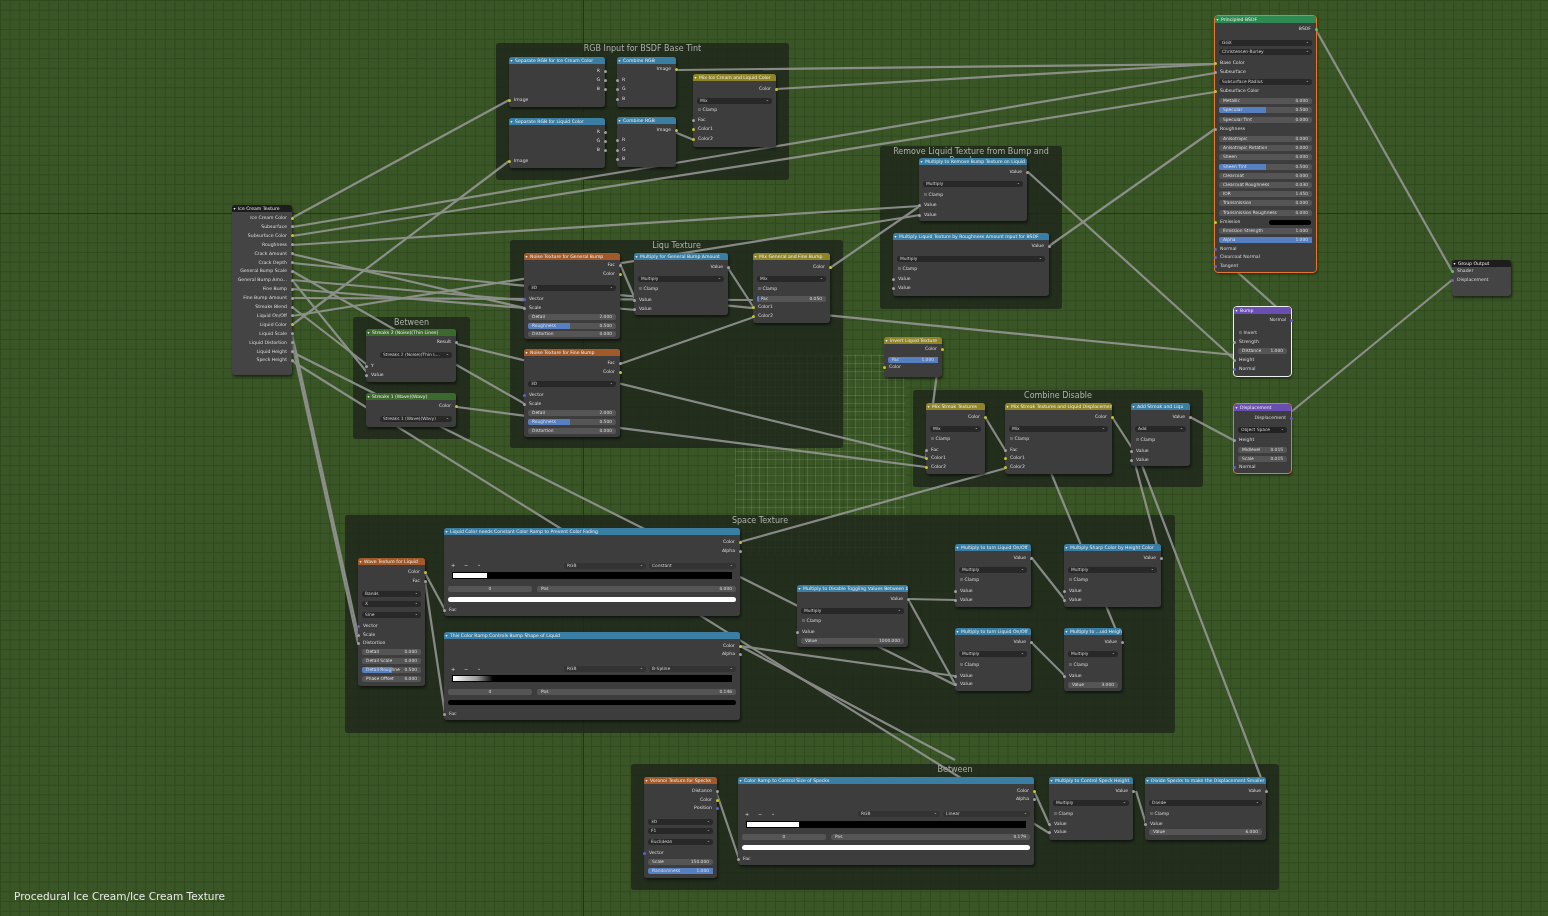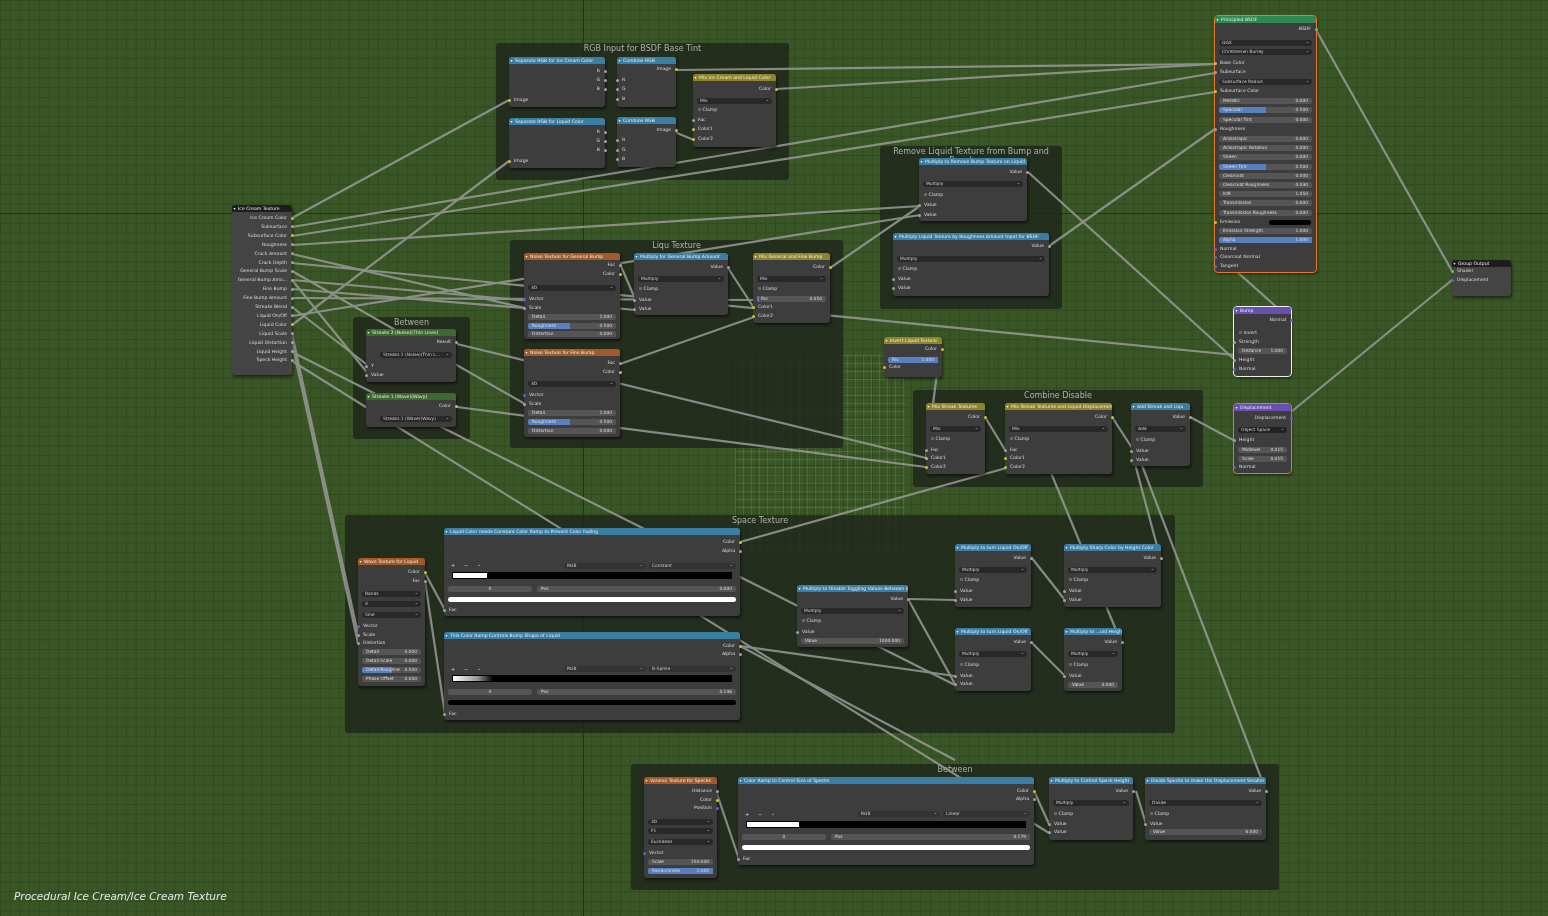--- a/index.html
+++ b/index.html
@@ -33,21 +33,21 @@
   .dd:after{content:"⌄";position:absolute;right:3px;top:-1px;font-size:4px;}
   .fld{position:absolute;left:4px;right:4px;height:6px;line-height:6px;background:#555;border-radius:2px;font-size:4.4px;color:#ddd;}
   .fld .lbl{position:absolute;left:4px;}
   .fld .val{position:absolute;right:4px;}
   .fld .bar{position:absolute;left:0;top:0;bottom:0;background:#5680c2;border-radius:2px 0 0 2px;}
   .chk{display:inline-block;width:2.5px;height:2.5px;background:#666;margin-right:2px;vertical-align:middle;}
   .ramp{position:absolute;left:8px;right:8px;height:7px;background:#000;}
   .ramp-white{position:absolute;left:1px;top:1px;bottom:1px;background:#fff;}
   .bigbar{position:absolute;left:4px;right:4px;height:5px;border-radius:3px;}
   .small-fld{position:absolute;height:6px;line-height:6px;background:#555;border-radius:2px;font-size:4.4px;}
-  .bottom-label{position:absolute;left:14px;top:890px;font-size:10.5px;color:#e8e8e8;font-family:"DejaVu Sans",sans-serif;font-style:italic;}
+  .bottom-label{position:absolute;left:14px;top:890px;font-size:10.5px;color:#e8e8e8;font-family:"DejaVu Sans",sans-serif;}
   svg.links{position:absolute;left:0;top:0;}
   .c-orange{background:#a35a2b;} .c-blue{background:#3b7ea3;} .c-yellow{background:#8f8528;}
   .c-green{background:#2e8a52;} .c-purple{background:#6a4fb3;} .c-dkgreen{background:#3c6a2e;} .c-dark{background:#1d1d1d;}
   .ghost{position:absolute;left:735px;top:355px;width:170px;height:200px;
     background-image:linear-gradient(rgba(150,200,110,.18) 1px,transparent 1px),linear-gradient(90deg,rgba(150,200,110,.18) 1px,transparent 1px);
     background-size:8px 8px;}
 </style>
 </head>
 <body>
 

